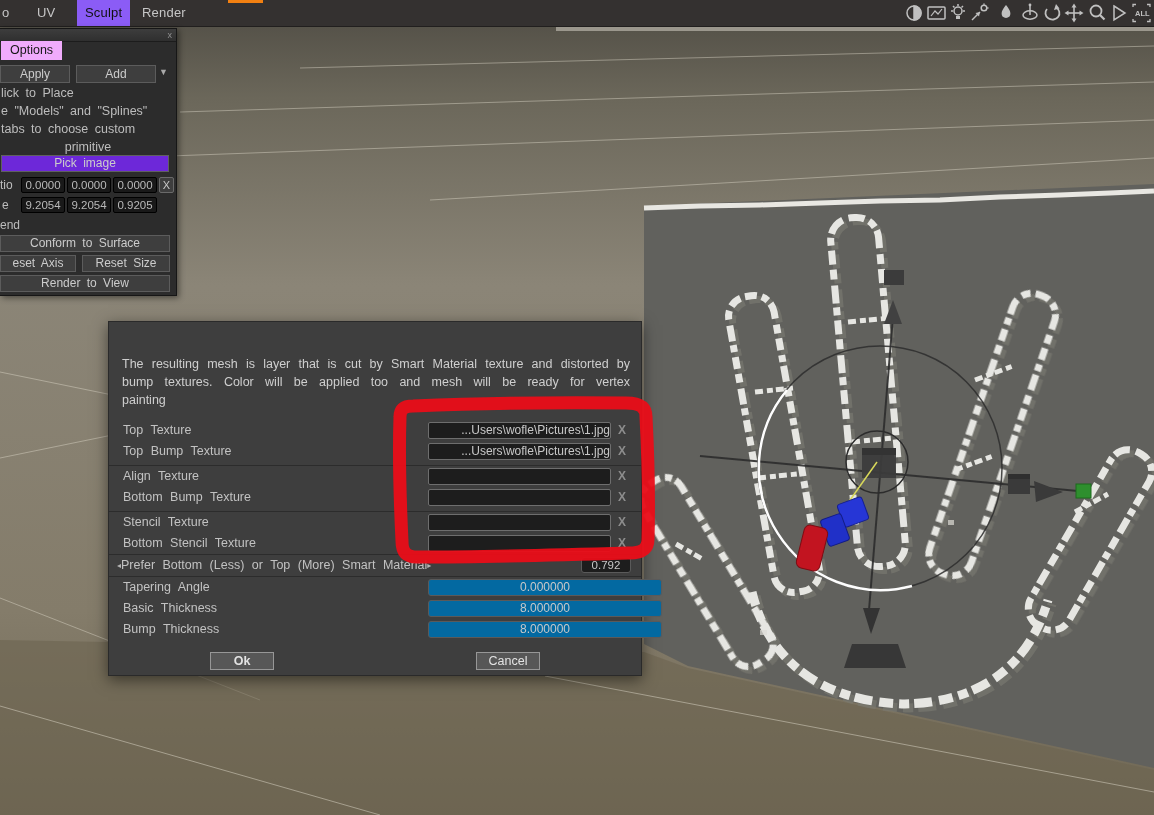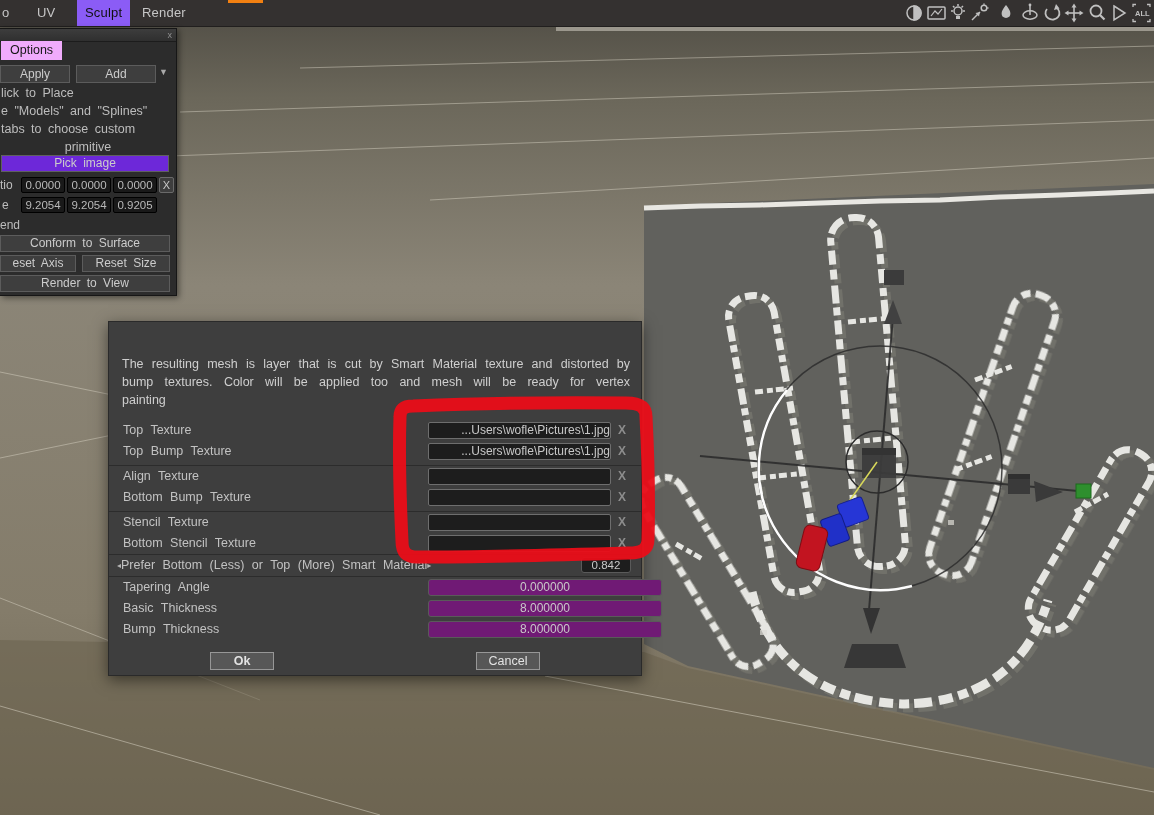--- a/index.html
+++ b/index.html
@@ -40,21 +40,21 @@
     border:1px solid #2a2a2a;box-sizing:border-box;z-index:7;box-shadow:0 4px 14px rgba(0,0,0,.5);}
   .dlg-desc{position:absolute;left:13px;top:33px;width:508px;color:#cfcfcf;font-size:12.5px;
     line-height:18px;text-align:justify;word-spacing:4px;}
   .dlg-label{position:absolute;left:14px;color:#c2c2c2;font-size:12.5px;word-spacing:4px;white-space:nowrap;}
   .dlg-field{position:absolute;left:319px;width:183px;height:17px;background:#1d1d1d;
     border:1px solid #6e6e6e;box-sizing:border-box;border-radius:2px;color:#c8c8c8;
     font-size:12px;line-height:15px;text-align:right;white-space:nowrap;overflow:hidden;}
   .dlg-clear{position:absolute;left:505px;width:16px;height:17px;color:#8d8d8d;font-weight:bold;
     font-size:12px;text-align:center;line-height:17px;cursor:default;}
   .dlg-sep{position:absolute;left:0;width:100%;height:1px;background:#2c2c2c;}
-  .dlg-num{position:absolute;left:319px;width:234px;height:17px;background:#701a75;
+  .dlg-num{position:absolute;left:319px;width:234px;height:17px;background:#0369a1;
     border:1px solid #5a5a5a;box-sizing:border-box;border-radius:3px;color:#c8c8c8;
     font-size:12px;line-height:15px;text-align:center;}
   .prefer-val{position:absolute;left:472px;width:50px;height:16px;background:#1d1d1d;
     border:1px solid #5a5a5a;box-sizing:border-box;border-radius:3px;color:#c8c8c8;
     font-size:11.5px;line-height:14px;text-align:center;}
   .spin{color:#b5b5b5;font-size:8px;vertical-align:1px;}
   .dlg-btn{position:absolute;width:64px;height:18px;background:#575757;border:1px solid #979797;
     box-sizing:border-box;color:#e3e3e3;font-size:12.5px;text-align:center;line-height:16px;cursor:default;}
   
   #scene{position:absolute;left:0;top:0;z-index:0;}
@@ -286,21 +286,21 @@
   <div class="dlg-field" style="top:192px;"></div>
   <div class="dlg-clear" style="top:192px;">X</div>
 
   <div class="dlg-label" style="top:214px;">Bottom Stencil Texture</div>
   <div class="dlg-field" style="top:213px;"></div>
   <div class="dlg-clear" style="top:213px;">X</div>
 
   <div class="dlg-sep" style="top:232px;"></div>
 
   <div class="dlg-label" style="left:8px;top:236px;"><span class="spin">◂</span><span>Prefer Bottom (Less) or Top (More) Smart Material</span><span class="spin">▸</span></div>
-  <div class="prefer-val" style="top:235px;">0.842</div>
+  <div class="prefer-val" style="top:235px;">0.792</div>
 
   <div class="dlg-sep" style="top:254px;"></div>
 
   <div class="dlg-label" style="top:258px;">Tapering Angle</div>
   <div class="dlg-num" style="top:257px;">0.000000</div>
 
   <div class="dlg-label" style="top:279px;">Basic Thickness</div>
   <div class="dlg-num" style="top:278px;">8.000000</div>
 
   <div class="dlg-label" style="top:300px;">Bump Thickness</div>

